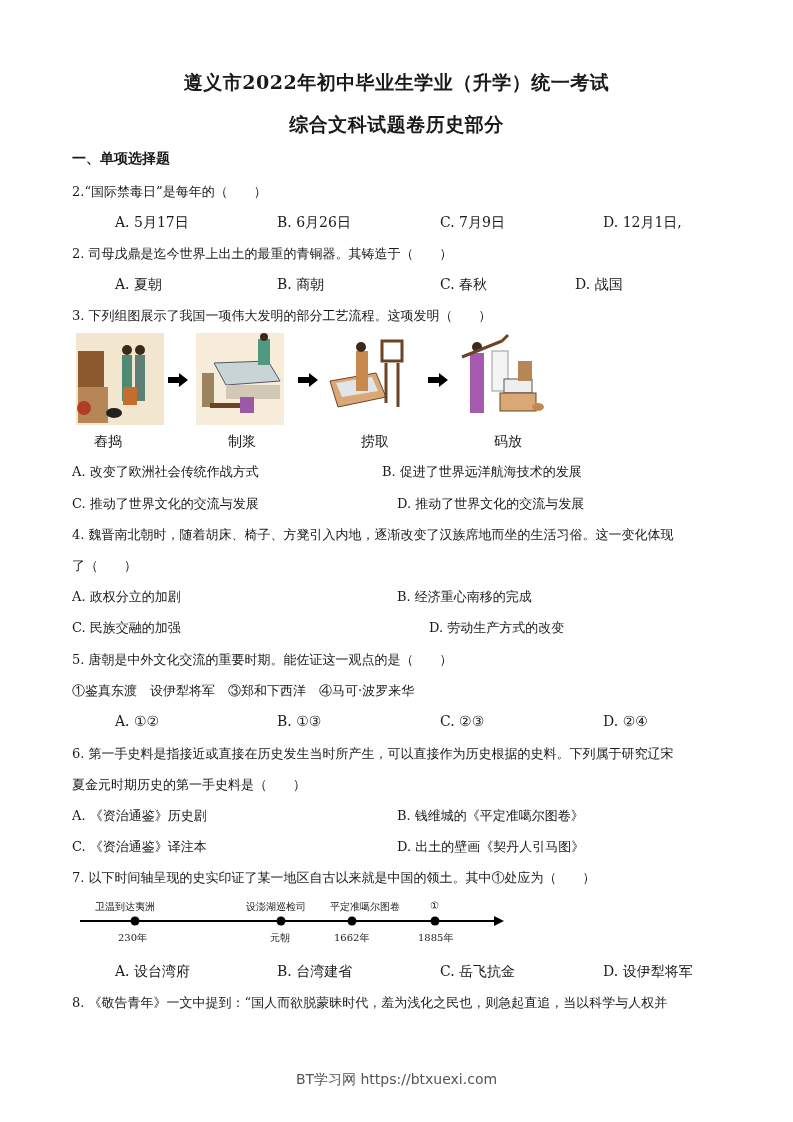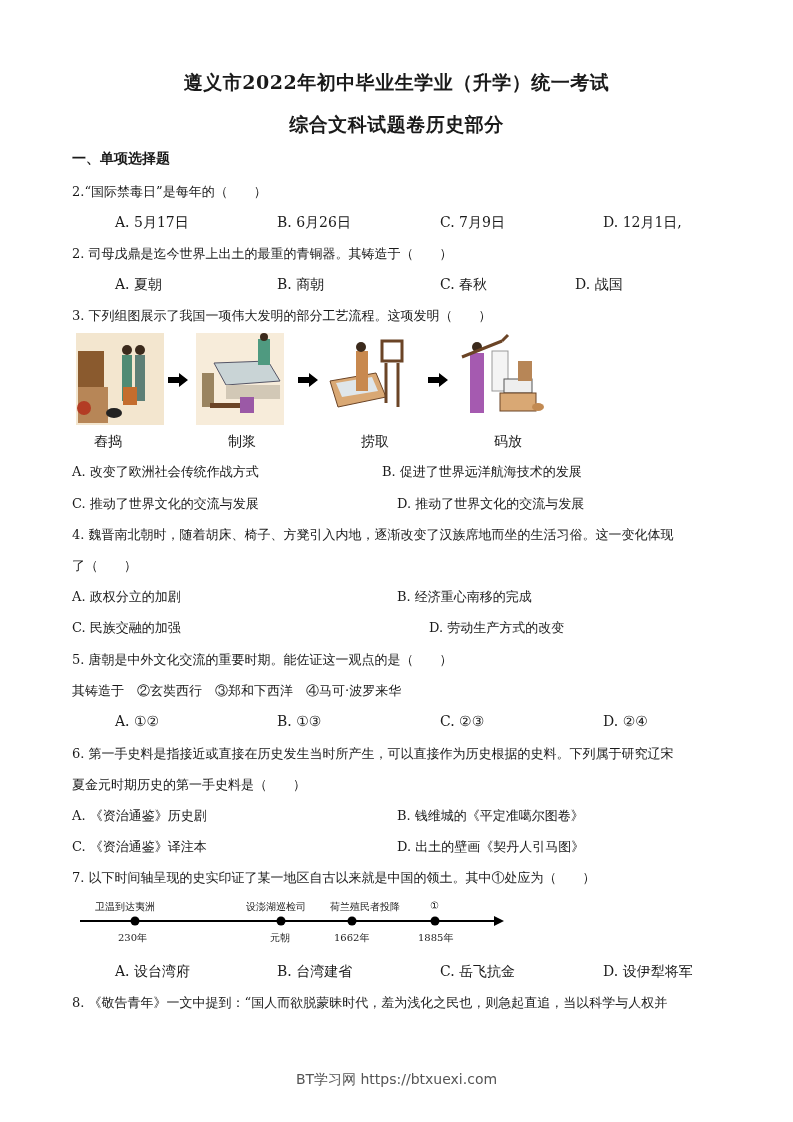--- a/index.html
+++ b/index.html
@@ -120,21 +120,21 @@
 <div class="opts2" style="top:588px;">
   <span style="left:0;">A. 政权分立的加剧</span>
   <span style="left:325px;">B. 经济重心南移的完成</span>
 </div>
 <div class="opts2" style="top:619px;">
   <span style="left:0;">C. 民族交融的加强</span>
   <span style="left:325px;margin-left:32px;">D. 劳动生产方式的改变</span>
 </div>
 
 <div class="line" style="top:651px;">5. 唐朝是中外文化交流的重要时期。能佐证这一观点的是（　　）</div>
-<div class="line" style="top:682px;">其铸造于　②玄奘西行　③郑和下西洋　④马可·波罗来华</div>
+<div class="line" style="top:682px;">①鉴真东渡　设伊犁将军　③郑和下西洋　④马可·波罗来华</div>
 <div class="opts4" style="top:713px;">
   <span style="left:0;">A. ①②</span>
   <span style="left:162px;text-align:center;">B. ①③</span>
   <span style="left:325px;">C. ②③</span>
   <span style="left:488px;">D. ②④</span>
 </div>
 
 <div class="line" style="top:745px;">6. 第一手史料是指接近或直接在历史发生当时所产生，可以直接作为历史根据的史料。下列属于研究辽宋</div>
 <div class="line" style="top:776px;">夏金元时期历史的第一手史料是（　　）</div>
 <div class="opts2" style="top:807px;">
@@ -153,21 +153,21 @@
     <polygon points="416,2 426,7 416,12" fill="#000"></polygon>
     <circle cx="57" cy="7" r="4.5" fill="#000"></circle>
     <circle cx="203" cy="7" r="4.5" fill="#000"></circle>
     <circle cx="274" cy="7" r="4.5" fill="#000"></circle>
     <circle cx="357" cy="7" r="4.5" fill="#000"></circle>
   </svg>
   <span class="tl-label" style="left:17px;top:2px;">卫温到达夷洲</span>
   <span class="tl-label" style="left:40px;top:33px;">230年</span>
   <span class="tl-label" style="left:168px;top:2px;">设澎湖巡检司</span>
   <span class="tl-label" style="left:192px;top:33px;">元朝</span>
-  <span class="tl-label" style="left:252px;top:2px;">荷兰殖民者投降</span>
+  <span class="tl-label" style="left:252px;top:2px;">平定准噶尔图卷</span>
   <span class="tl-label" style="left:256px;top:33px;">1662年</span>
   <span class="tl-label" style="left:352px;top:2px;">①</span>
   <span class="tl-label" style="left:340px;top:33px;">1885年</span>
 </div>
 <div class="opts4" style="top:963px;">
   <span style="left:0;">A. 设台湾府</span>
   <span style="left:162px;">B. 台湾建省</span>
   <span style="left:325px;">C. 岳飞抗金</span>
   <span style="left:488px;">D. 设伊犁将军</span>
 </div>

